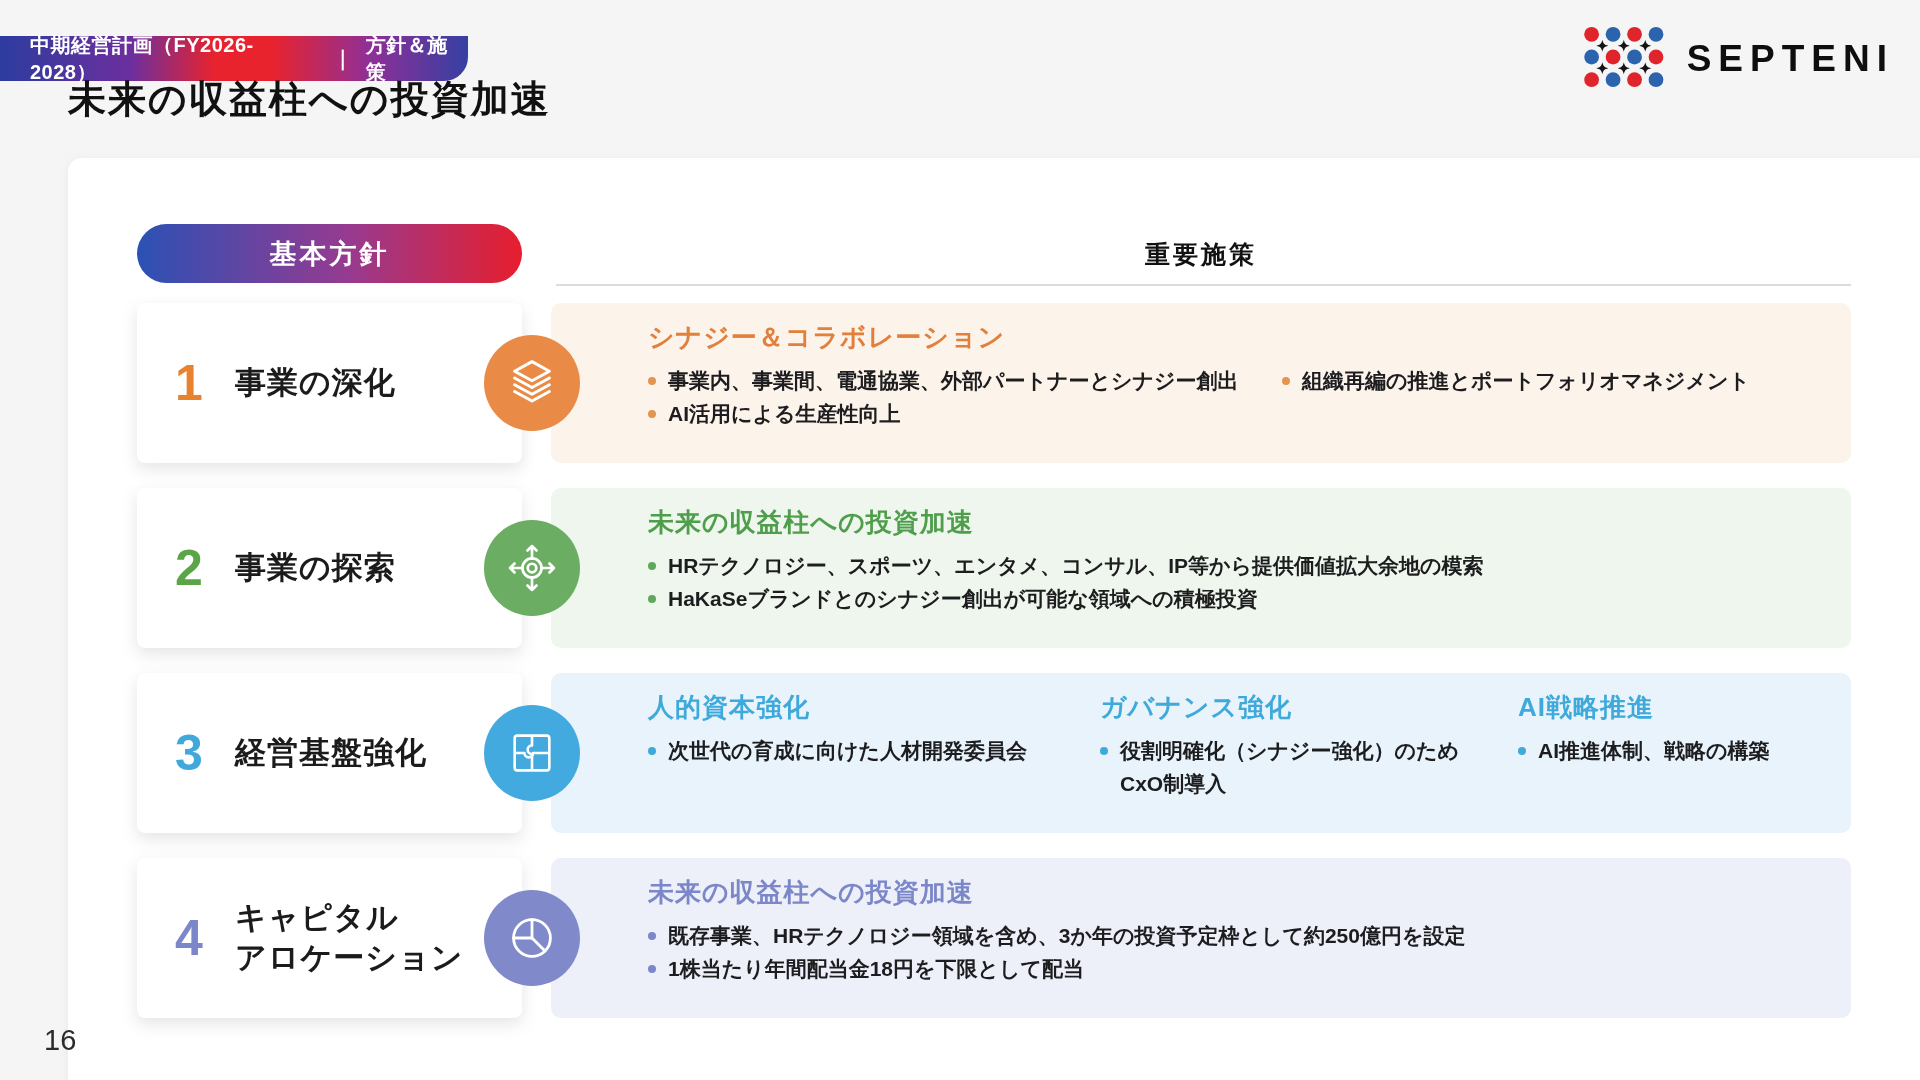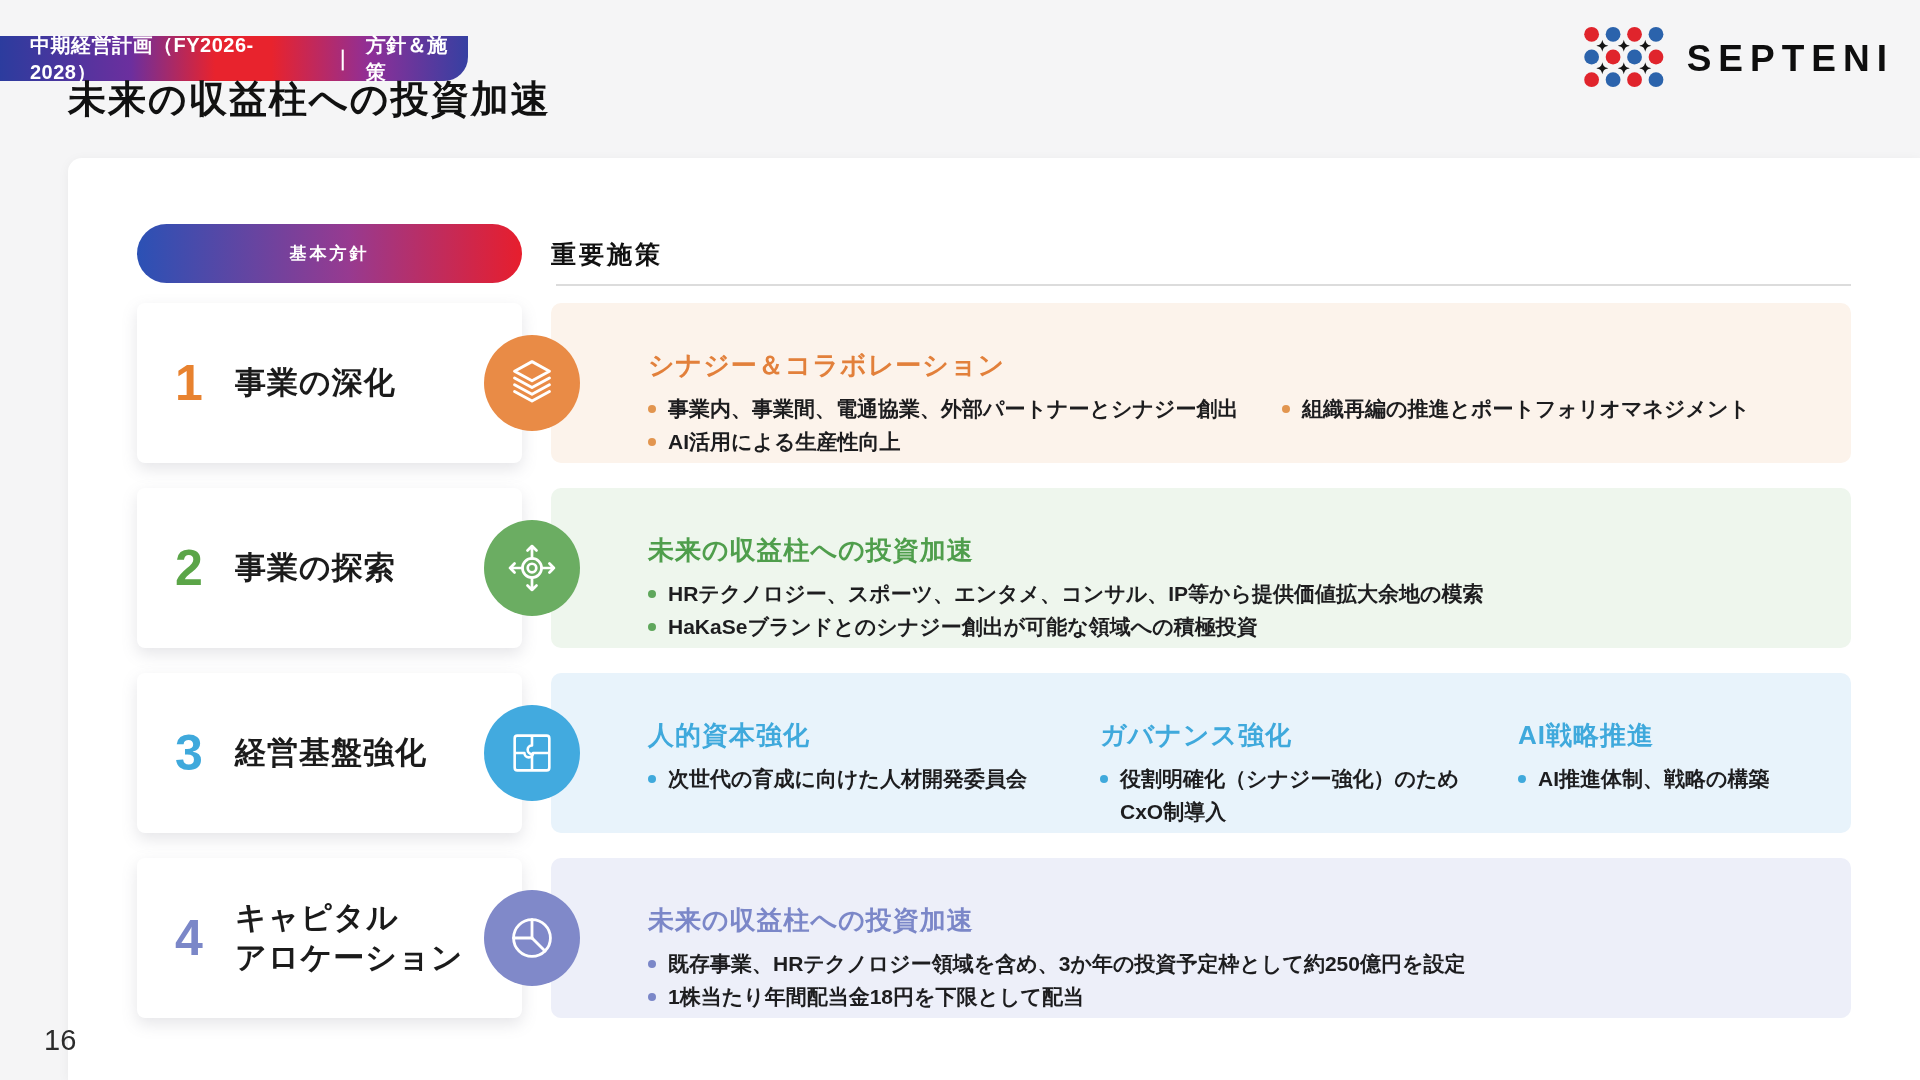--- a/index.html
+++ b/index.html
@@ -25,44 +25,44 @@
   .logo{position:absolute;top:26px;right:26px;display:flex;align-items:center;gap:20px;}
   .logo-word{font-size:37px;font-weight:bold;color:#0e0e0e;letter-spacing:7px;}
   
   .panel{
     position:absolute;left:68px;top:158px;width:1852px;height:922px;background:#ffffff;
     border-radius:14px 0 0 0;box-shadow:0 2px 12px rgba(0,0,0,0.05);
   }
   .pill{
     position:absolute;left:69px;top:66px;width:385px;height:59px;border-radius:30px;
     background:linear-gradient(90deg,#2b51b5 0%,#973a90 55%,#e71e2d 100%);
-    color:#fff;font-size:17px;font-weight:bold;letter-spacing:3px;
+    color:#fff;font-size:27px;font-weight:bold;letter-spacing:3px;
     display:flex;align-items:center;justify-content:center;
   }
   .right-header{
-    position:absolute;left:483px;top:80px;width:1300px;
+    position:absolute;left:483px;top:80px;width:1300px;text-align:center;
     font-size:25px;font-weight:bold;color:#111;letter-spacing:3px;
   }
   .header-underline{position:absolute;left:488px;top:126px;width:1295px;height:2px;background:#dcdcdc;}
   
   .row{position:absolute;left:0;width:1852px;height:160px;}
   .row1{top:145px}.row2{top:330px}.row3{top:515px}.row4{top:700px}
   .card{
     position:absolute;left:69px;top:0;width:385px;height:160px;background:#fff;border-radius:8px;
     box-shadow:0 6px 16px rgba(110,110,130,0.18);
     display:flex;align-items:center;gap:26px;padding-left:38px;box-sizing:border-box;
   }
   .card-number{font-size:50px;font-weight:bold;line-height:1;min-width:34px;}
   .card-label{font-size:31px;font-weight:bold;color:#1b1b1b;letter-spacing:1px;white-space:pre-line;line-height:1.3;}
   .row-bg{position:absolute;left:483px;top:0;width:1300px;height:160px;border-radius:10px;}
   .icon-circle{
     position:absolute;left:416px;top:32px;width:96px;height:96px;border-radius:50%;
     display:flex;align-items:center;justify-content:center;
   }
-  .content{position:absolute;left:580px;top:16px;width:1203px;height:160px;box-sizing:border-box;padding-top:29px;}
+  .content{position:absolute;left:580px;top:0;width:1203px;height:160px;box-sizing:border-box;padding-top:17px;}
   .row-heading{font-size:26px;font-weight:bold;letter-spacing:1px;margin:0 0 9px 0;}
   .bullet{display:flex;align-items:flex-start;gap:12px;font-size:21px;font-weight:bold;color:#1d1d1f;line-height:33px;white-space:nowrap;}
   .bullet .wrap{white-space:pre-line;}
   .dot{width:8px;height:8px;border-radius:50%;margin-top:13px;flex:0 0 8px;}
   .r1-grid{display:grid;grid-template-columns:600px auto;column-gap:34px;align-items:start;}
   .r3-grid{display:grid;grid-template-columns:452px 418px auto;align-items:start;}
   
   .a1{color:#e2803b}.a2{color:#4f9e4c}.a3{color:#3fa9dc}.a4{color:#7b87c8}
   .n1{color:#e8822f}.n2{color:#5ba548}.n3{color:#3fa9dc}.n4{color:#7b87c8}
   .bgc1{background:#fcf3eb}.bgc2{background:#eef6ed}.bgc3{background:#e8f3fb}.bgc4{background:#edeff9}

